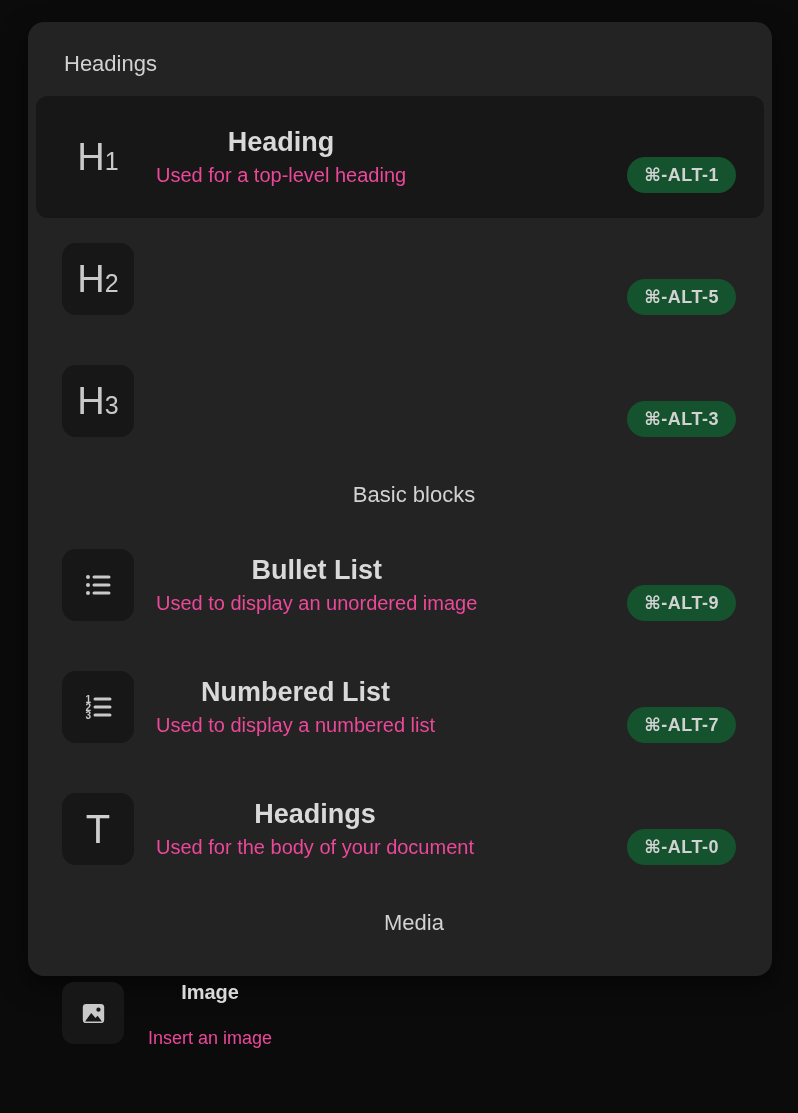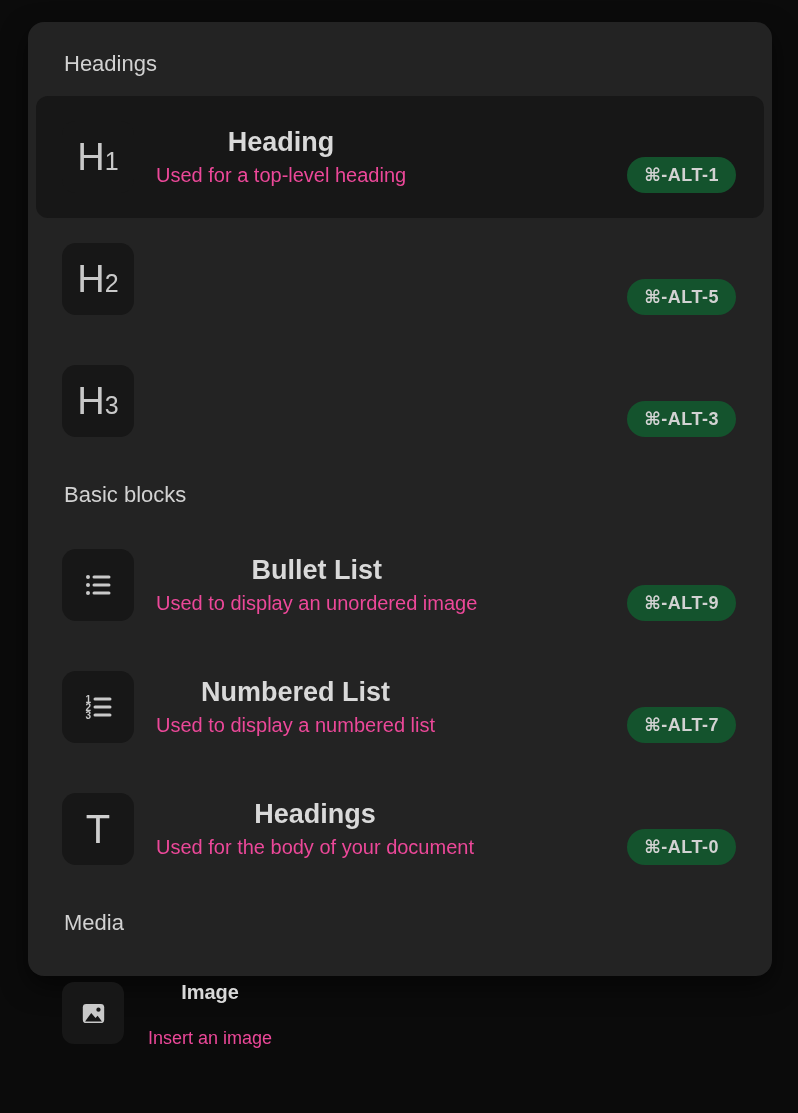--- a/index.html
+++ b/index.html
@@ -23,21 +23,21 @@
     padding: 28px 8px 1px 8px;
     box-shadow: 0 10px 26px rgba(0,0,0,0.55);
   }
   .section-title {
     margin: 0 0 18px 28px;
     font-size: 22px;
     line-height: 28px;
     font-weight: 400;
     color: #d2d2d2;
   }
-  .section-title.spaced { margin-top: 19px; margin-bottom: 15px; }
+  .section-title.spaced { margin-top: 19px; margin-bottom: 15px; text-align: center; }
   .item {
     display: flex;
     align-items: center;
     height: 122px;
     border-radius: 12px;
     padding: 0 28px 0 26px;
     box-sizing: border-box;
   }
   .item.selected { background: #171717; }
   .icon-box {

